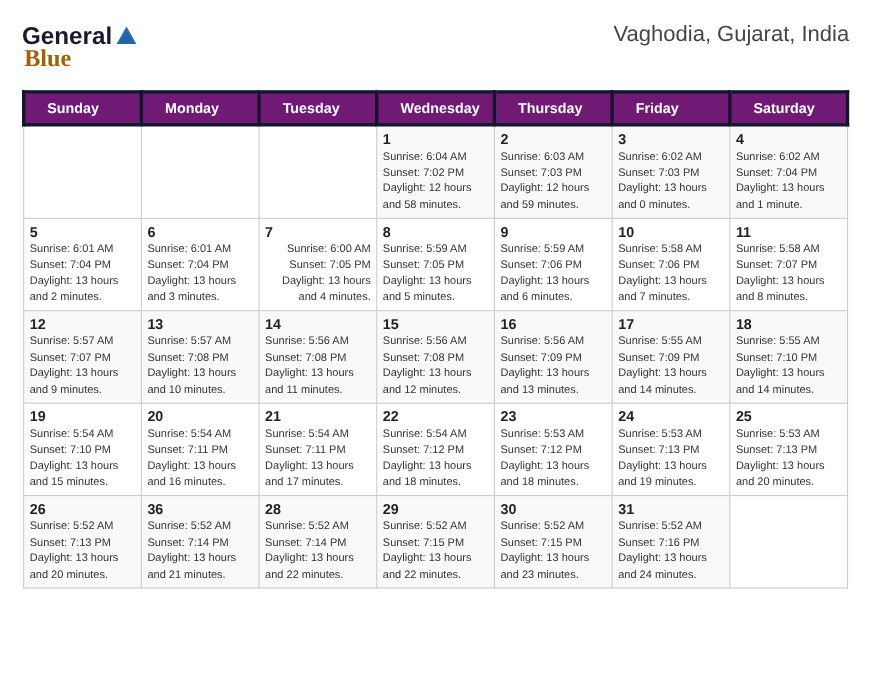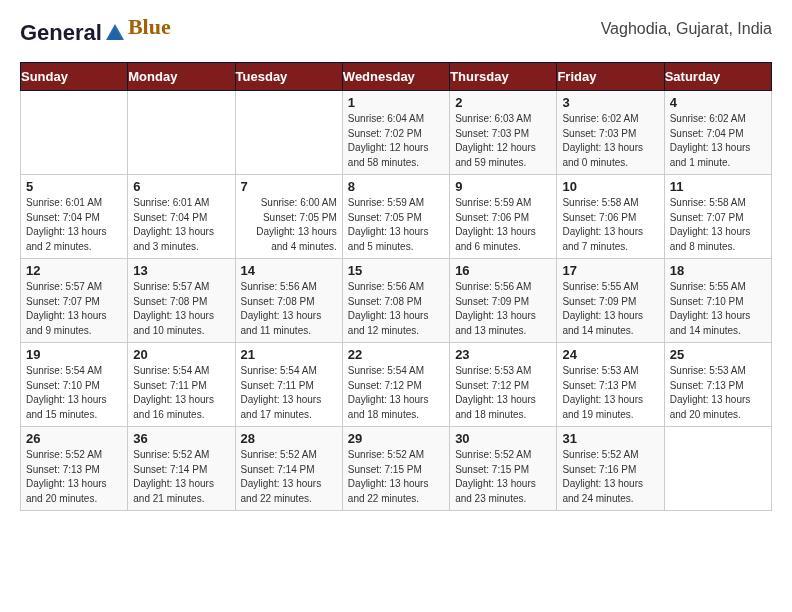--- a/index.html
+++ b/index.html
@@ -11,49 +11,49 @@
       padding: 20px;
     }
     .header {
       display: flex;
       justify-content: space-between;
       align-items: flex-start;
       margin-bottom: 16px;
     }
     .logo {
       display: flex;
-      flex-direction: row;
+      flex-direction: column;
       align-items: flex-start;
     }
     .title-block {
       text-align: right;
     }
     .month-title {
       font-size: 36px;
       font-weight: bold;
       color: #1a1a2e;
       line-height: 1.1;
     }
     .location {
-      font-size: 16px;
+      font-size: 20px;
       color: #444;
     }
     table {
       width: 100%;
       border-collapse: collapse;
       table-layout: fixed;
     }
     thead tr th {
-      background-color: #7f1d1d;
+      background-color: #701a75;
       color: #fff;
       font-size: 13px;
       font-weight: bold;
-      padding: 6px 0;
+      padding: 6px 20px;
       text-align: left;
-      border: 1px solid #0f172a;
+      border: 3px solid #0f172a;
     }
     tbody tr td {
       border: 1px solid #ccc;
       vertical-align: top;
       padding: 4px 5px;
       font-size: 10.5px;
       color: #222;
       height: 80px;
       background: #fff;
     }

